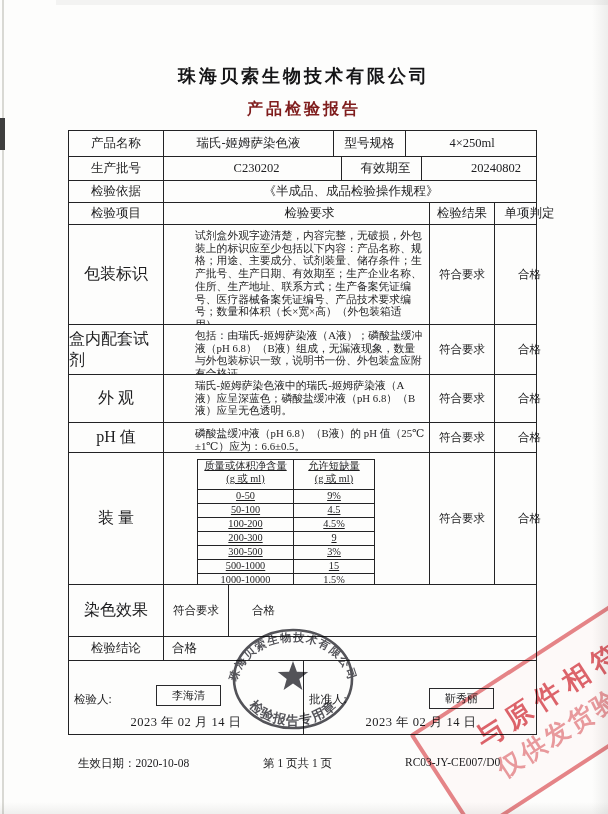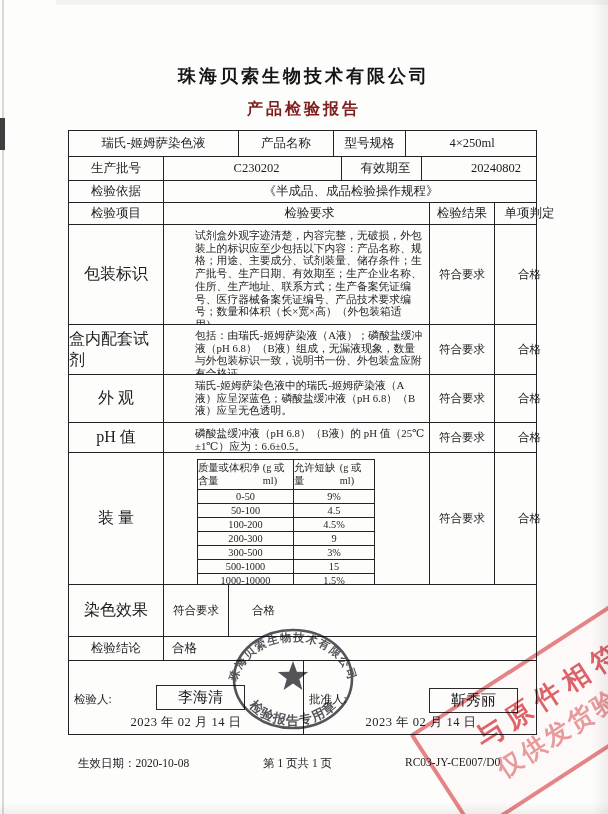--- a/index.html
+++ b/index.html
@@ -79,38 +79,39 @@
     margin:6px 0 0 7px;
     border:1.3px solid #232325;
     width:178px;
     font-size:10.3px;
     box-sizing:border-box;
   }
   .vtr{display:flex;border-bottom:1px solid #232325;box-sizing:border-box;}
   .vtr:last-child{border-bottom:none;}
   .vtd{
     border-right:1px solid #232325;box-sizing:border-box;
-    display:flex;align-items:center;justify-content:center;
+    display:flex;flex-direction:column;align-items:center;justify-content:flex-start;
     height:13px;
+    text-decoration:underline;
   }
   .vtd:last-child{border-right:none;}
   .vc1{width:96px;flex:none;}
   .vc2{width:80px;flex:none;}
   .vhead{height:29px;line-height:1.25;}
 
   
   .conclusion-val{justify-content:flex-start;padding-left:8px;font-size:12.5px;}
   .sig-row{height:73px;}
   .sig-cell{position:relative;display:block;}
   .sig-label{position:absolute;left:5px;top:3px;font-size:11.5px;margin-top:28px;}
   .name-box{
     position:absolute;
     border:1.6px solid #29292b;
-    padding:2px 21px;
-    font-size:15px;
+    padding:2px 15px;
+    font-size:11px;
     background:rgba(255,255,255,0.0);
     white-space:nowrap;
   }
   .sig-date{position:absolute;bottom:3px;width:100%;text-align:center;font-size:12.5px;letter-spacing:0.5px;}
 
   .footer-left{position:absolute;left:78px;top:756px;font-size:11.5px;}
   .footer-center{position:absolute;left:263px;top:756px;font-size:11.5px;}
   .footer-right{position:absolute;left:405px;top:756px;font-size:11.5px;}
 
   
@@ -153,22 +154,22 @@
   <div class="scan-left-mark"></div>
   <div class="scan-right"></div>
   <div class="scan-bottom"></div>
 
   <div class="title">珠海贝索生物技术有限公司</div>
   <div class="subtitle">产品检验报告</div>
 
   <div class="rtable">
 
     <div class="tr h-info">
+      <div class="td w-label">产品名称</div>
       <div class="td w-v1">瑞氏-姬姆萨染色液</div>
-      <div class="td w-label">产品名称</div>
       <div class="td w-k2">型号规格</div>
       <div class="td w-v2">4×250ml</div>
     </div>
 
     <div class="tr h-info2">
       <div class="td w-label">生产批号</div>
       <div class="td w-v1">C230202</div>
       <div class="td w-k2">有效期至</div>
       <div class="td w-v2">20240802</div>
     </div>

